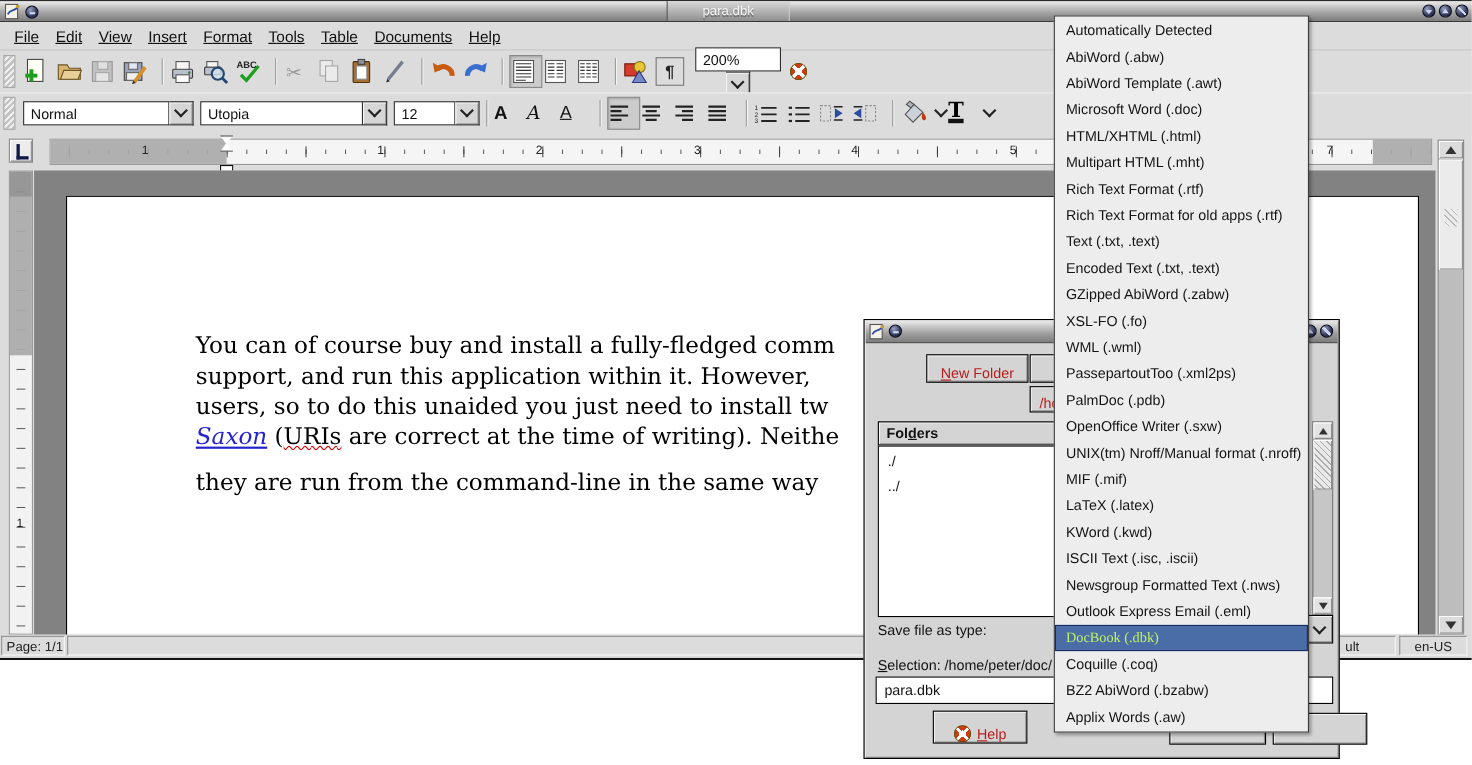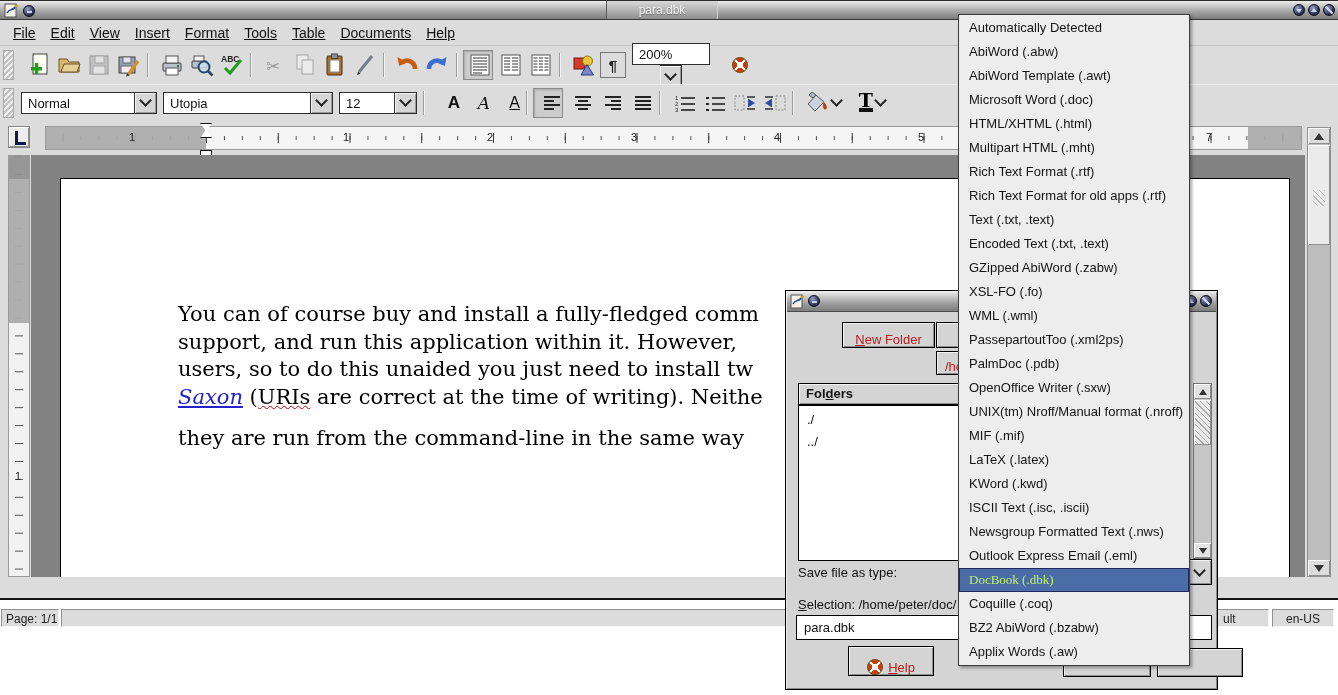--- a/index.html
+++ b/index.html
@@ -49,21 +49,21 @@
 
   
   .toolbar{
     position:absolute;left:0;right:0;background:#dcdcdc;
     display:flex;align-items:center;padding-left:2px;box-sizing:border-box;
   }
   .toolbar.tb1{top:46px;height:38px;}
   .toolbar.tb2{top:84px;height:36px;border-top:1px solid #eeeeee;}
   .tb-handle{width:9px;height:28px;margin:0 7px 0 1px;border:1px solid #a8a8a8;
     background:repeating-linear-gradient(135deg,#c2c2c2 0 2px,#efefef 2px 4px);}
-  .tb-btn{width:30px;height:30px;display:flex;align-items:center;justify-content:flex-end;position:relative;}
+  .tb-btn{width:30px;height:30px;display:flex;align-items:center;justify-content:flex-start;position:relative;}
   .tb-btn.selected{border:1px solid #8b8b8b;background:#cccccc;box-shadow:inset 1px 1px 2px rgba(0,0,0,.18);box-sizing:border-box;}
   .tb-btn.disabled{opacity:.45;filter:grayscale(1);}
   .tb-sep{width:1px;height:24px;background:#9d9d9d;margin:0 6px;box-shadow:1px 0 0 #f3f3f3;}
   .glyph-b{font-weight:bold;font-size:17px;color:#111;}
   .glyph-i{font-style:italic;font-size:17px;font-family:"DejaVu Serif",serif;color:#111;}
   .glyph-u{font-size:16px;text-decoration:underline;color:#111;}
   .glyph-T{font-family:"DejaVu Serif",serif;font-weight:bold;font-size:19px;color:#000;border-bottom:4px solid #111;line-height:15px;}
   .pilcrow-btn{width:26px;height:26px;border:1px solid #777;display:flex;align-items:center;justify-content:center;
     font-size:15px;font-weight:bold;color:#222;box-sizing:border-box;background:#dcdcdc;}
   .chev{width:7px;height:7px;border-right:2px solid #222;border-bottom:2px solid #222;transform:rotate(45deg);margin-top:-4px;}
@@ -128,21 +128,21 @@
   .tri-down{width:0;height:0;border:5px solid transparent;border-top:7px solid #333;margin-bottom:-5px;}
   .sb-thumb{position:absolute;left:0;top:17px;width:22px;height:100px;background:#ebebeb;
     box-shadow:inset 1px 1px 0 #ffffff, inset -1px -1px 0 #909090;
     background-image:repeating-linear-gradient(45deg,transparent 0 3px,#b9b9b9 3px 4px);
     background-size:12px 16px;background-repeat:no-repeat;background-position:center 45px;}
 
   
   .statusbar{position:absolute;left:0;bottom:0;right:0;height:21px;background:#dcdcdc;font-size:12px;color:#222;}
   .sb-cell{position:absolute;top:1px;height:18px;line-height:18px;padding:0 4px;box-sizing:border-box;
     border:1px solid #909090;border-bottom-color:#f5f5f5;border-right-color:#f5f5f5;background:#dcdcdc;
-    white-space:nowrap;overflow:hidden;margin-top:31px;}
+    white-space:nowrap;overflow:hidden;}
   .sb-page{left:1px;width:58px;}
   .sb-mid{left:61px;width:1100px;}
   .sb-style{left:1150px;width:119px;padding-left:72px;}
   .sb-lang{left:1272px;width:62px;padding-left:13px;}
 
   
   .dialog{position:absolute;left:785px;top:290px;width:433px;height:400px;background:#d4d4d4;
     border:1px solid #000;box-shadow:inset 1px 1px 0 #efefef, inset -1px -1px 0 #8a8a8a;box-sizing:border-box;}
   .dlg-title{position:absolute;left:1px;top:1px;right:1px;height:19px;
     background:linear-gradient(#e9e9e9,#9d9d9d 60%,#7e7e7e);border-bottom:1px solid #4a4a4a;}
@@ -445,21 +445,21 @@
         </span>
     </span>
     <span class="tb-btn" style="margin-left:8px;">
         <span class="lifering"></span>
       </span>
   </div>
 
   <div class="toolbar tb2">
     <span class="tb-handle"></span>
     <span class="combo">
-      <span class="combo-field" style="width:114px;">Normal</span>
+      <span class="combo-field" style="width:133px;">Normal</span>
       <span class="combo-arrow">
           <span class="chev"></span>
         </span>
     </span>
     <span class="combo" style="margin-left:6px;">
       <span class="combo-field" style="width:148px;">Utopia</span>
       <span class="combo-arrow">
           <span class="chev"></span>
         </span>
     </span>

